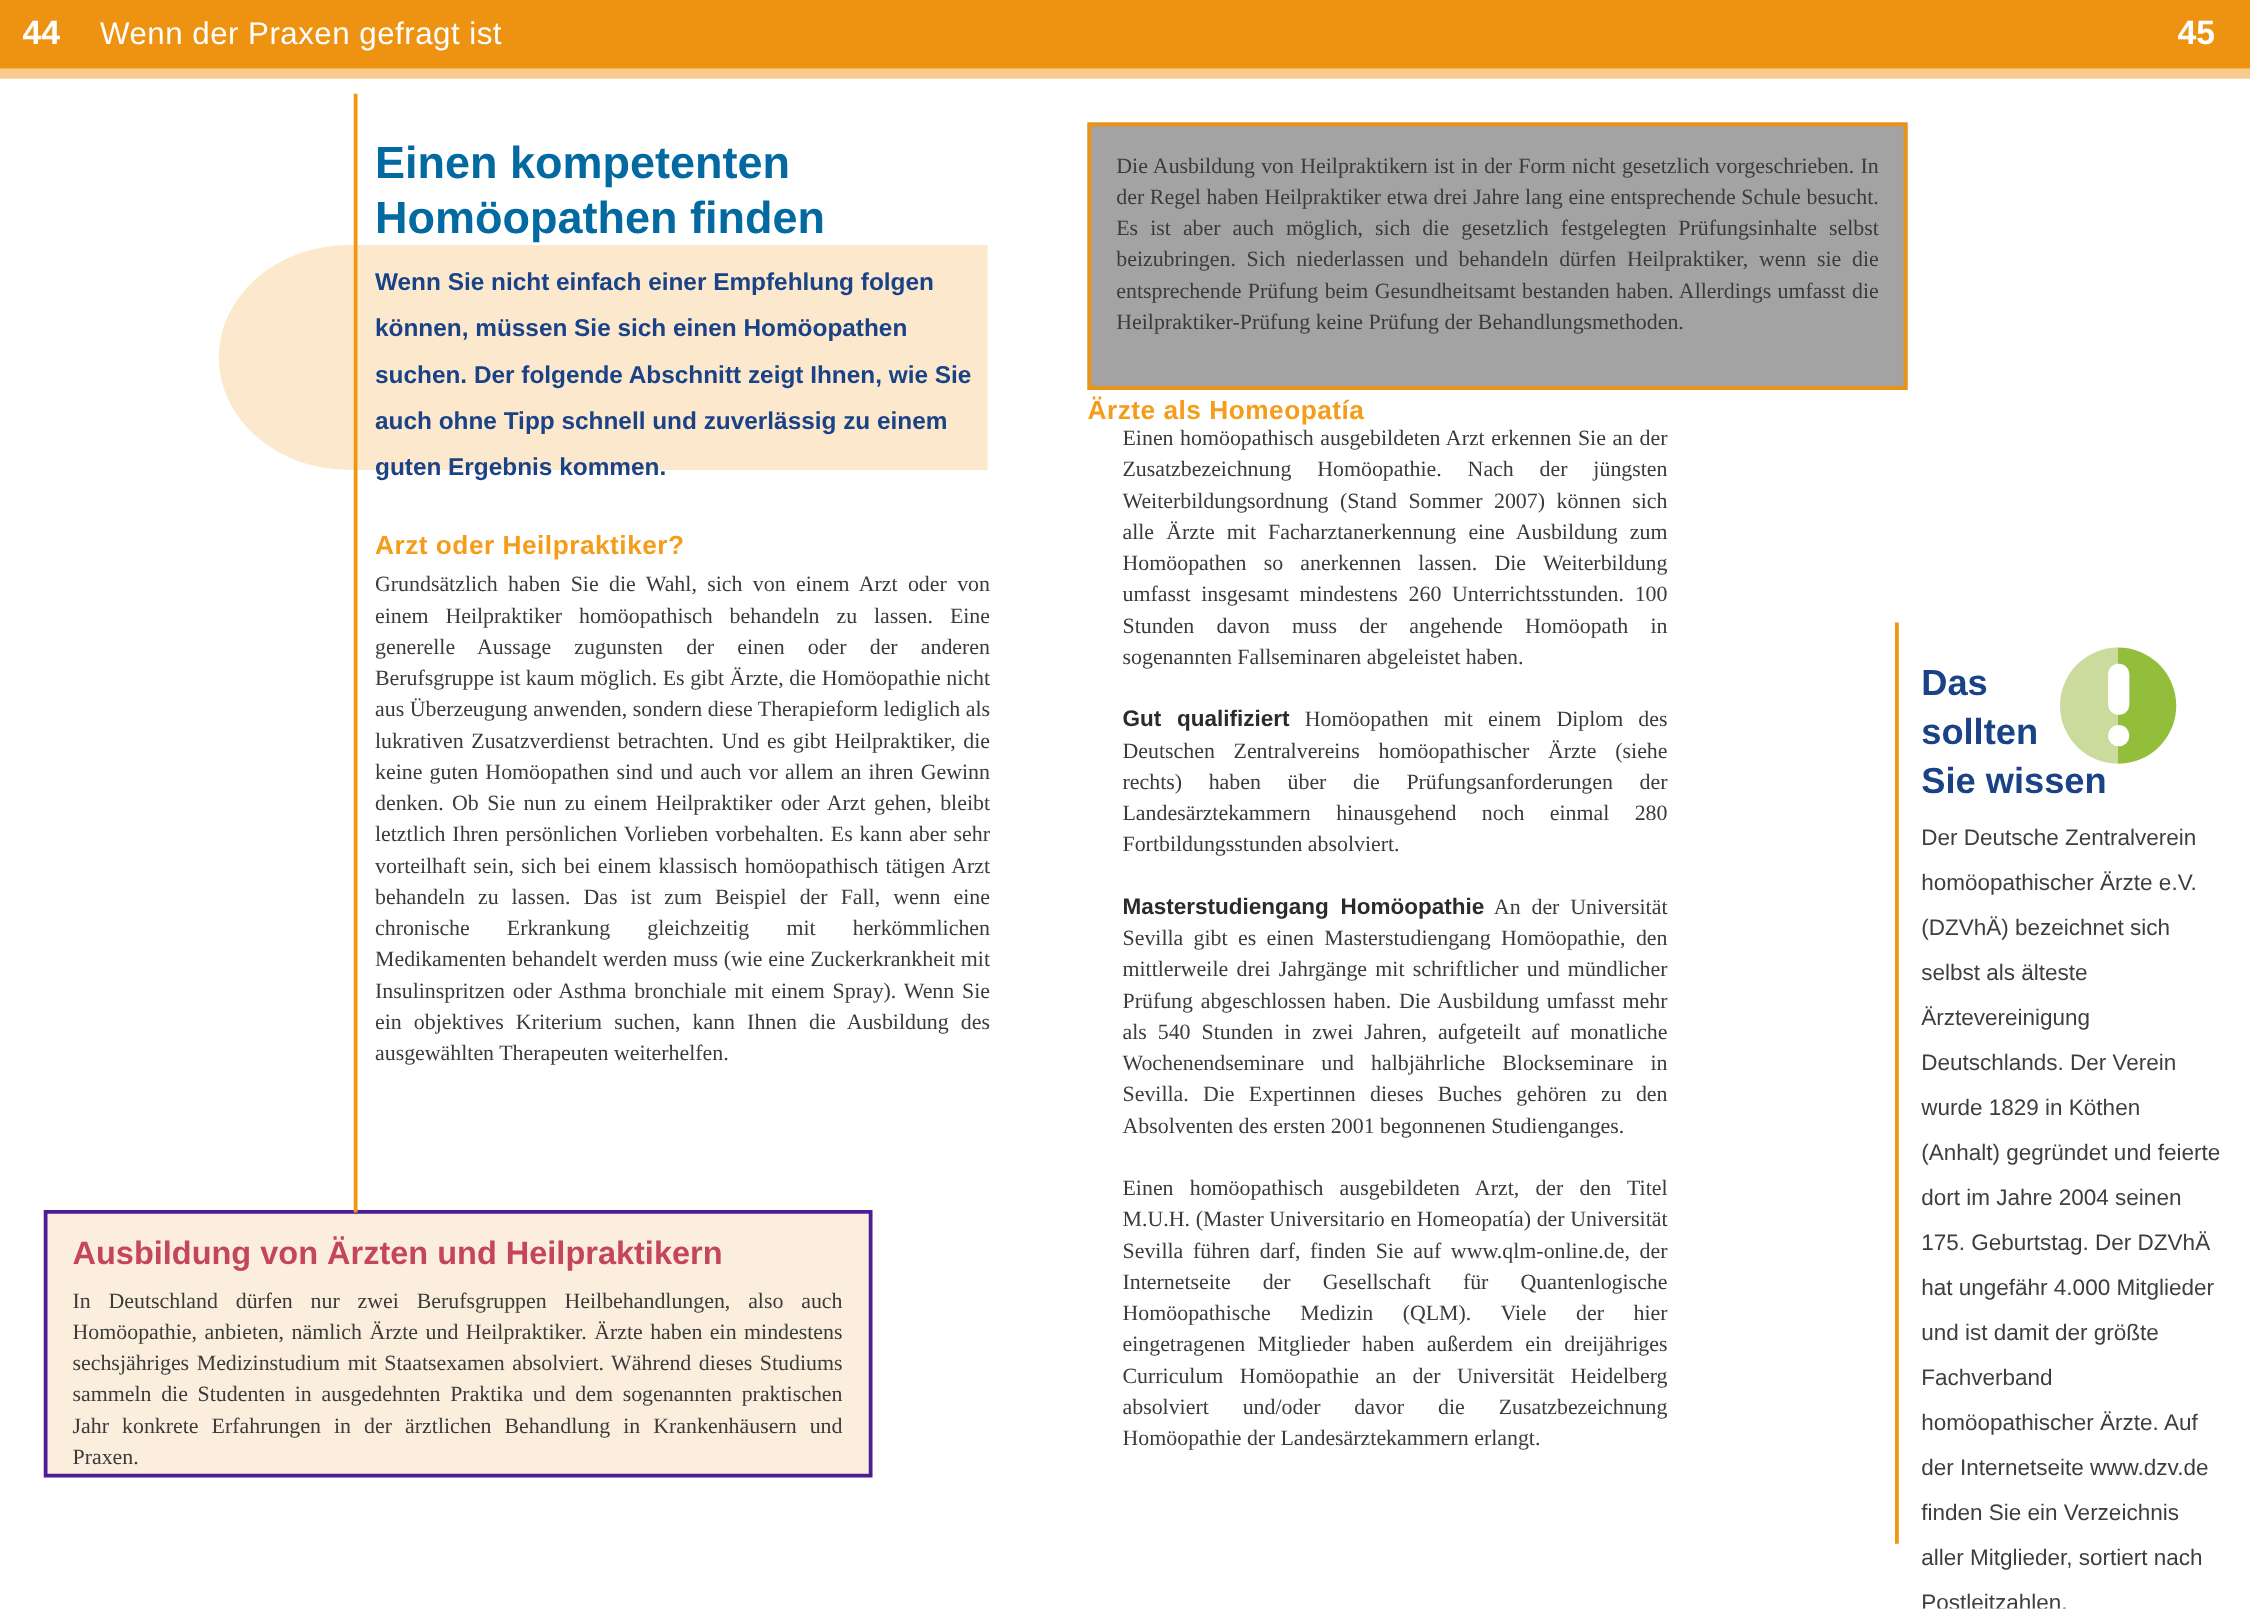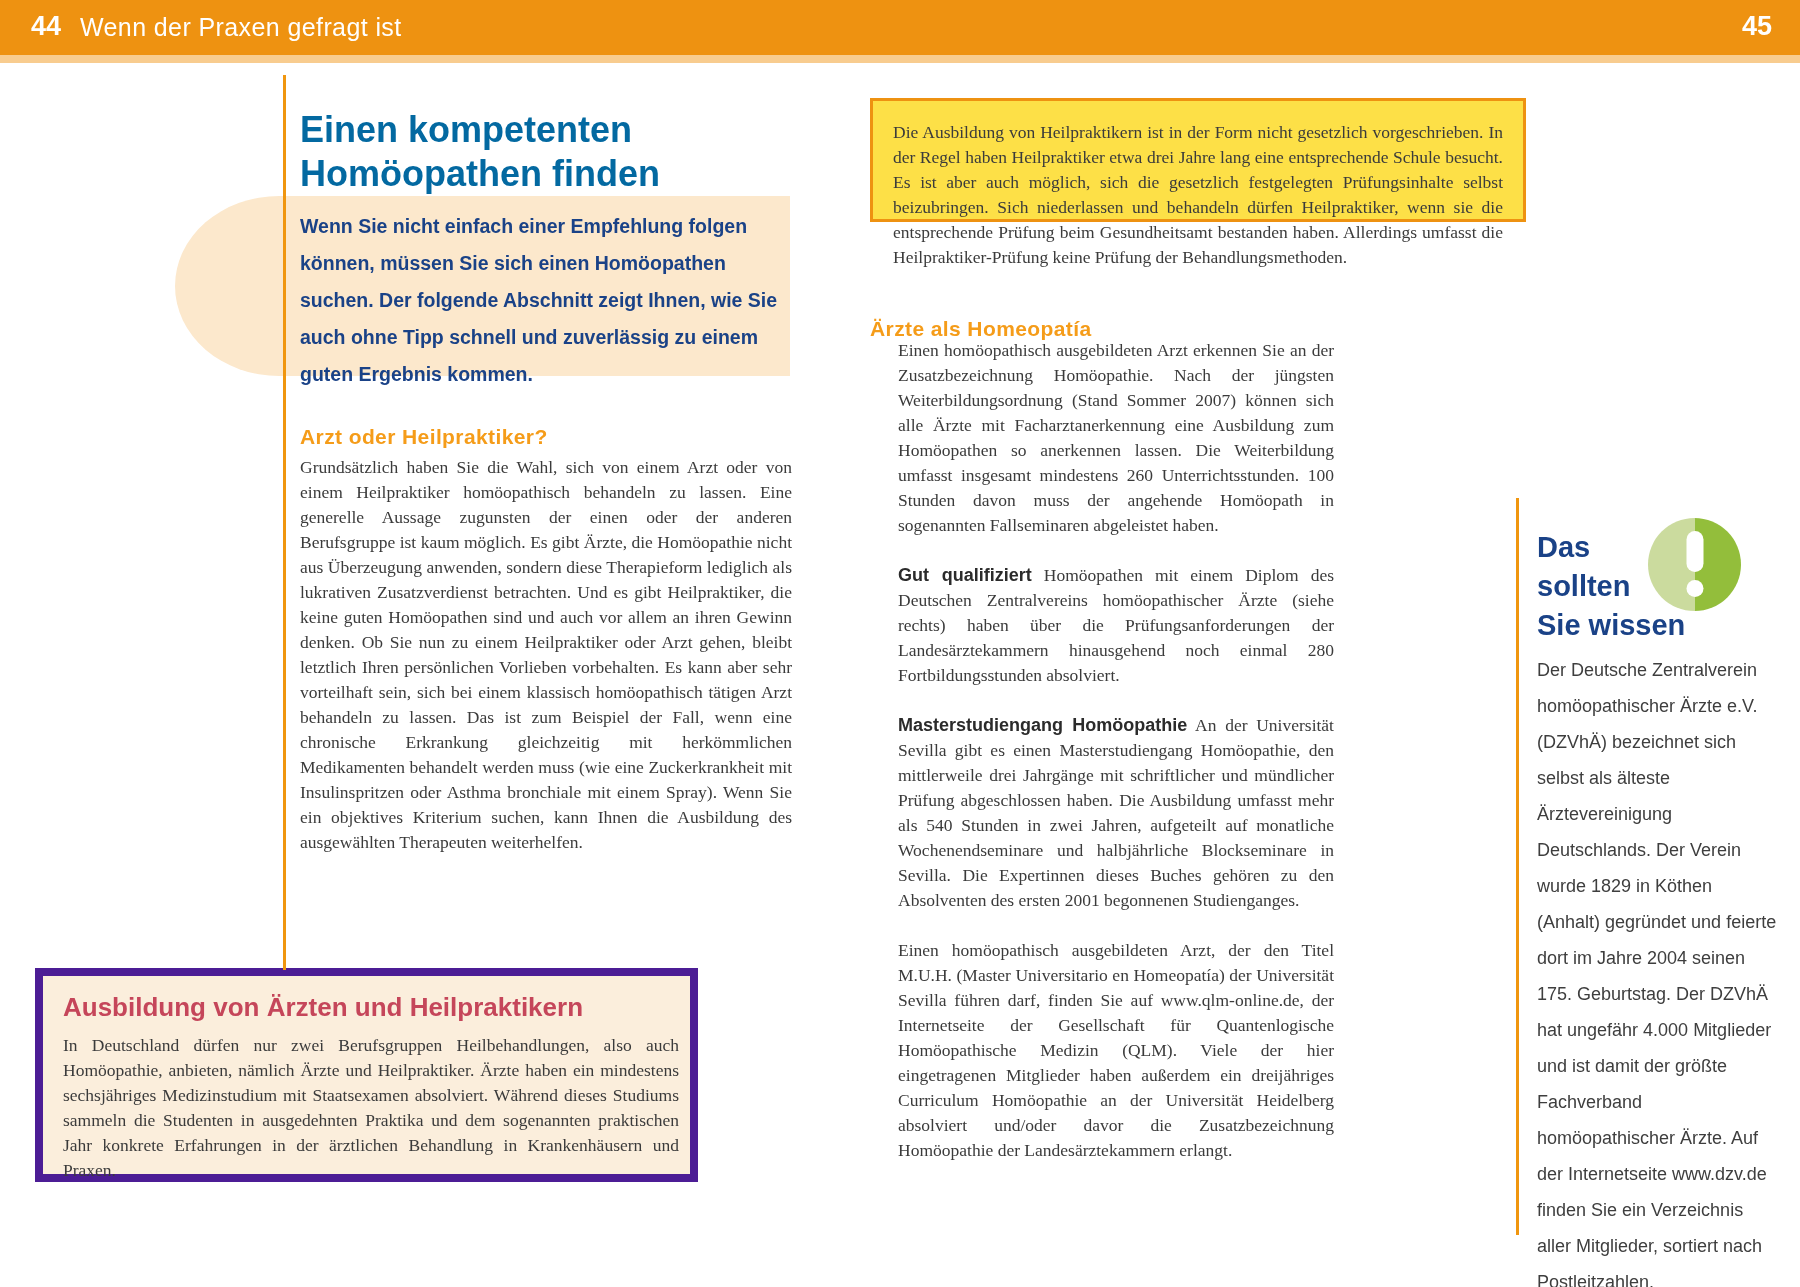--- a/index.html
+++ b/index.html
@@ -11,21 +11,21 @@
   
   .header-bar {
     position:absolute; left:0; top:0; width:1800px; height:55px;
     background:#EE9211; color:#ffffff;
   }
   .header-strip {
     position:absolute; left:0; top:55px; width:1800px; height:8px;
     background:#F8CC8F;
   }
   .hdr-num { position:absolute; top:11px; font-size:27px; font-weight:bold; }
-  .hdr-num-left { left:31px; }
+  .hdr-num-left { left:18px; }
   .hdr-num-right { right:28px; }
   .hdr-title { position:absolute; left:80px; top:13px; font-size:25px; letter-spacing:0.4px; }
 
   
   .vrule { position:absolute; width:3px; background:#F0960F; z-index:3; }
   .vrule-left { left:283px; top:75px; height:895px; }
   .vrule-right { left:1516px; top:498px; height:737px; }
 
   
   .main-heading {
@@ -47,32 +47,32 @@
   }
   .sec-head-left { left:300px; top:408px; }
   .serif {
     font-family:"Liberation Serif", serif; font-size:17.5px; color:#3B3B3B;
     text-align:justify; line-height:25px;
   }
   .body-left { position:absolute; left:300px; top:455px; width:492px; z-index:2; }
 
   .infobox {
     position:absolute; left:35px; top:968px; width:663px; height:214px;
-    background:#FBEEDC; border:8px solid #4c1d95; box-sizing:border-box;
+    background:#FBEEDC; border:3px solid #4c1d95; box-sizing:border-box;
     padding:14px 20px 0 20px; z-index:2;
   }
   .infobox-heading {
     font-size:26px; font-weight:bold; color:#C5465A; margin:2px 0 10px 0;
   }
   .infobox-body { width:616px; }
 
   
   .topbox {
-    position:absolute; left:870px; top:98px; width:656px; height:124px;
-    background:#fde047; border:3px solid #EE9211; box-sizing:border-box;
+    position:absolute; left:870px; top:98px; width:656px; height:214px;
+    background:#a3a3a3; border:3px solid #EE9211; box-sizing:border-box;
     padding:19px 20px 0 20px; z-index:2;
   }
   .sec-head-right { left:870px; top:300px; }
   .right-col { position:absolute; left:898px; top:338px; width:436px; z-index:2; }
   .right-col p { margin:0 0 25px 0; }
   .lead-bold {
     font-family:"Liberation Sans", sans-serif; font-weight:bold;
     font-size:18px; color:#2B2B2B;
   }
 

